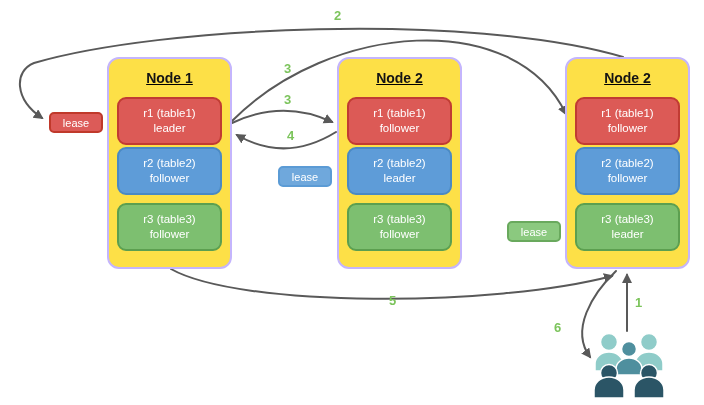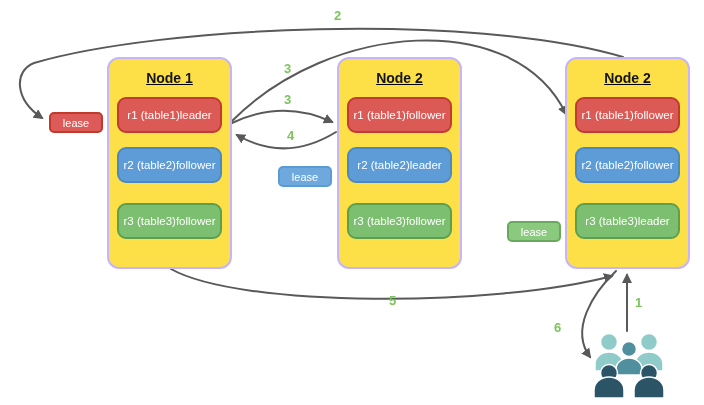--- a/index.html
+++ b/index.html
@@ -5,22 +5,22 @@
   html,body{margin:0;padding:0;background:#fff;}
   .canvas{position:relative;width:704px;height:405px;background:#ffffff;overflow:hidden;
           font-family:"Liberation Sans",sans-serif;}
   .arrow-layer{position:absolute;left:0;top:0;width:704px;height:405px;}
 
   .node{position:absolute;top:57px;width:125px;height:212px;background:#fde047;
         border:2px solid #c4b5fd;border-radius:12px;box-sizing:border-box;text-decoration:underline;}
   .node-1{left:107px}.node-2{left:337px}.node-3{left:565px}
   .node-title{text-align:center;margin-top:11px;font-weight:bold;font-size:14px;color:#141414;}
 
-  .replica{position:absolute;left:8px;width:105px;height:36px;border-radius:9px;color:#fff;
-           font-size:11.5px;line-height:1.28;display:flex;align-items:center;
+  .replica{position:absolute;left:8px;width:105px;height:48px;border-radius:9px;color:#fff;
+           font-size:11.5px;line-height:1.28;display:flex;flex-direction:column;align-items:center;
            justify-content:center;box-sizing:border-box;border:2px solid;text-align:center;}
   .pos-r1{top:38px}.pos-r2{top:88px}.pos-r3{top:144px}
   .c-red{background:#DC5A56;border-color:#C13B33}
   .c-blue{background:#5E9CD8;border-color:#4A89C4}
   .c-green{background:#7DBF70;border-color:#5C9F50}
 
   .lease{position:absolute;width:54px;height:21px;border-radius:5px;color:#fff;font-size:11px;
          display:flex;align-items:center;justify-content:center;box-sizing:border-box;}
   .lease-red{left:49px;top:112px;background:#DC5B58;border:2px solid #C0392B;}
   .lease-blue{left:278px;top:166px;background:#6FA8DC;border:2px solid #5B9BD5;}

